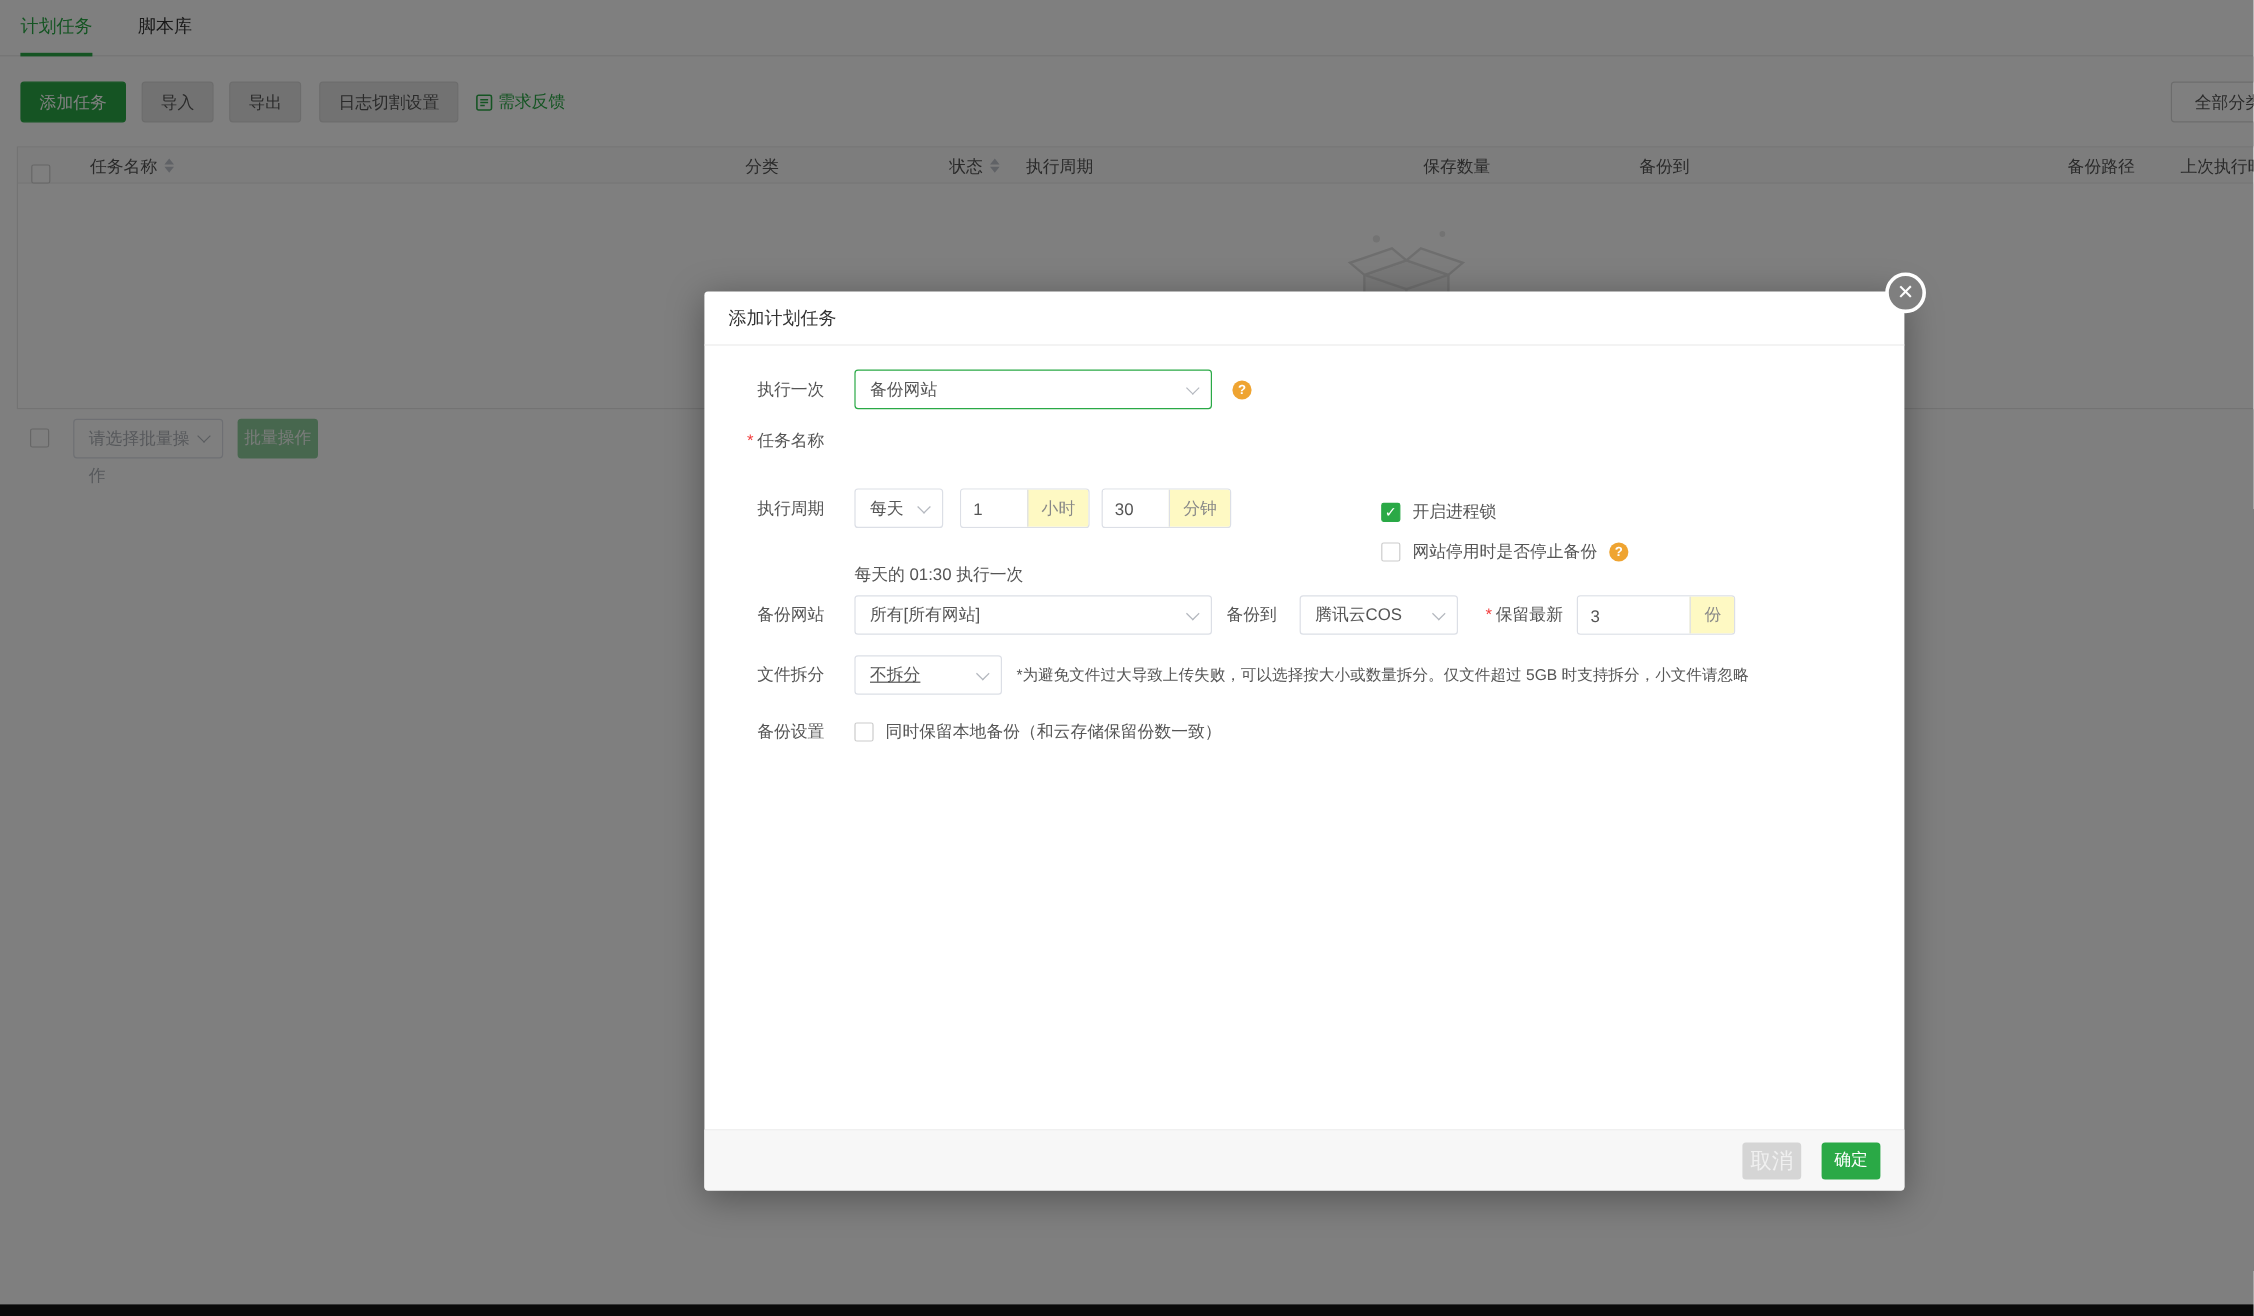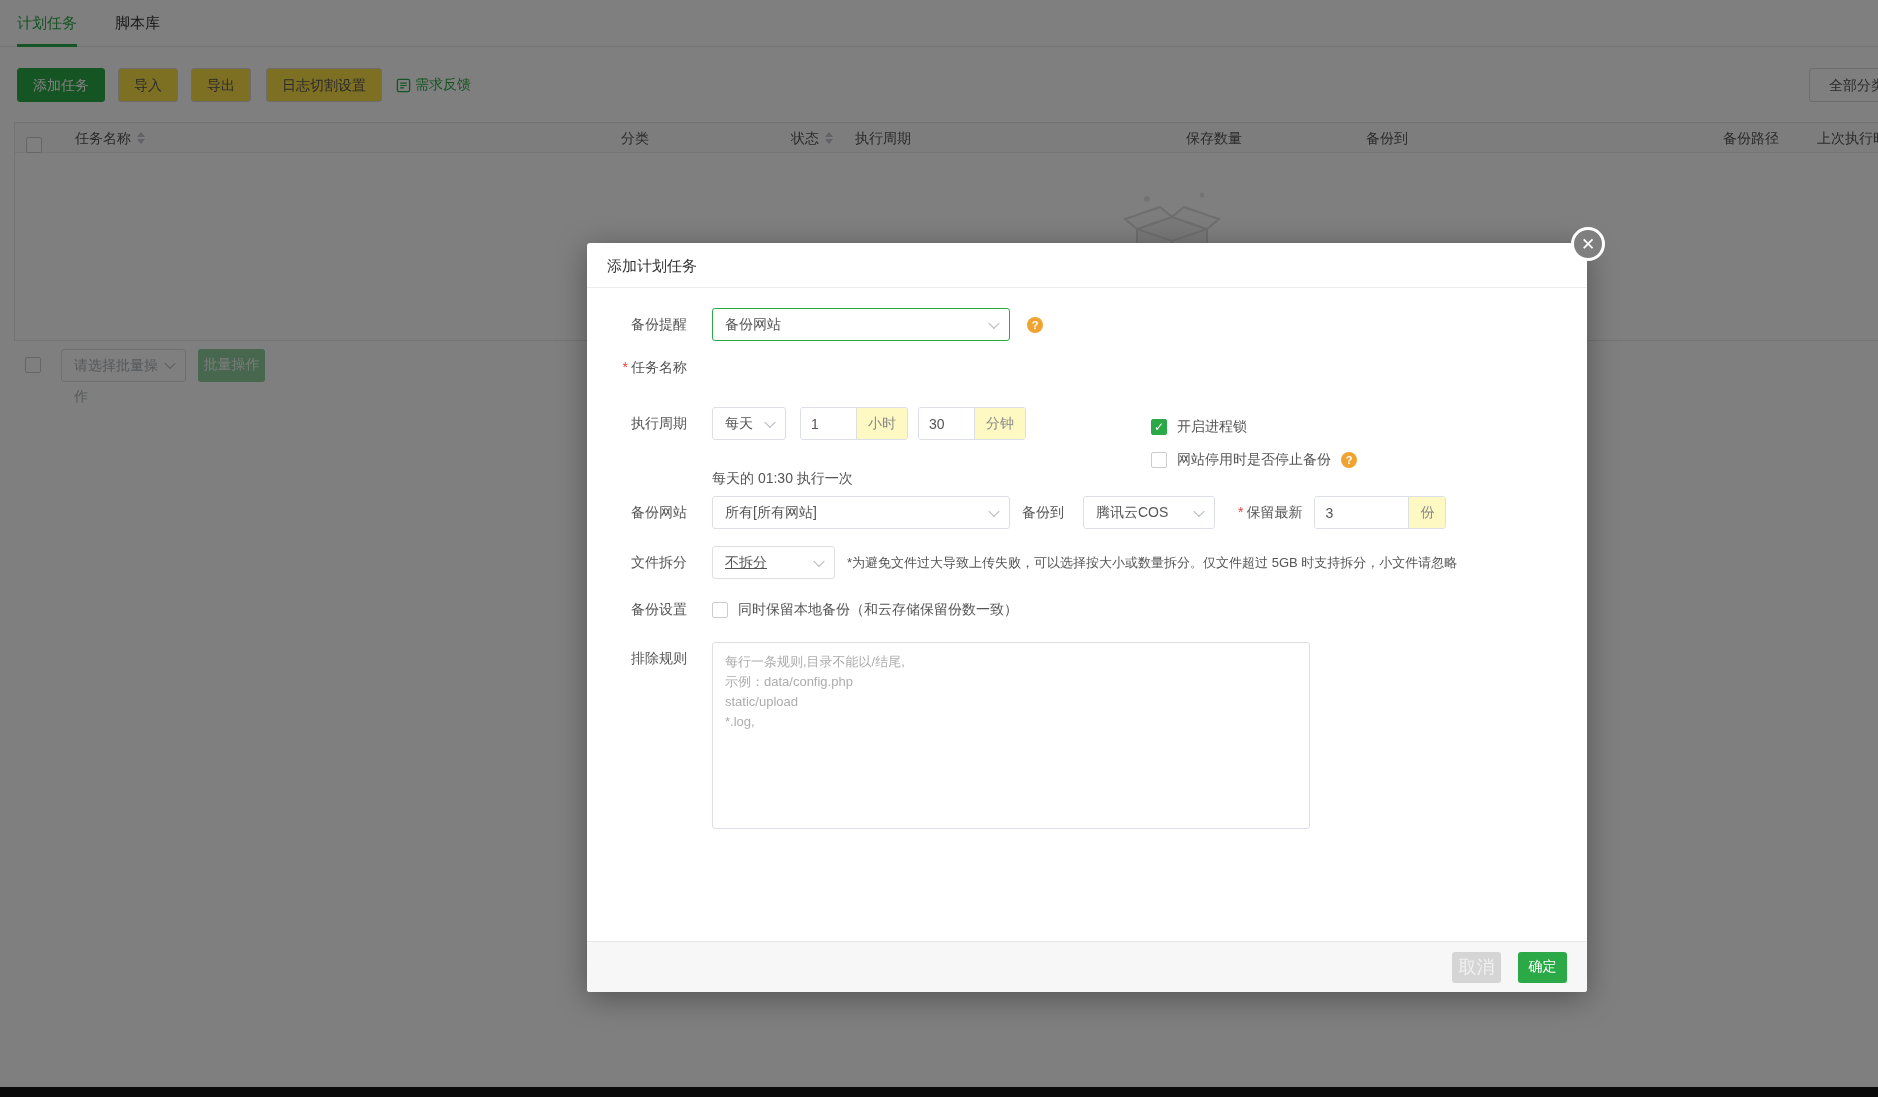--- a/index.html
+++ b/index.html
@@ -11,21 +11,21 @@
 
   
   .tabs-bar { position:absolute; top:0; left:0; width:100%; height:47px; background:#fff; border-bottom:1px solid #e9e9e9; }
   .tab { position:absolute; top:0; height:47px; line-height:46px; font-size:15px; color:#333; cursor:pointer; }
   .tab.active { color:#2aa946; }
   .tab.active::after { content:""; position:absolute; left:0; right:0; bottom:0; height:3px; background:#2aa946; }
   .tab-plan { left:17px; }
   .tab-script { left:115px; }
 
   .toolbar { position:absolute; top:68px; left:17px; height:34px; display:flex; align-items:center; }
-  .btn { height:34px; line-height:32px; border:1px solid #d9d9d9; border-radius:3px; background:#fde047; color:#555; font-size:14px; padding:0 15px; cursor:pointer; white-space:nowrap; }
+  .btn { height:34px; line-height:32px; border:1px solid #d9d9d9; border-radius:3px; background:#e5e5e5; color:#555; font-size:14px; padding:0 15px; cursor:pointer; white-space:nowrap; }
   .btn-primary { background:#2aa946; border-color:#2aa946; color:#fff; }
   .gap13 { margin-left:13px; }
   .gap15 { margin-left:15px; }
   .link-green { margin-left:14px; display:inline-flex; align-items:center; gap:4px; color:#2aa946; font-size:14px; cursor:pointer; }
   .feedback-icon svg { display:block; }
 
   .category-btn { position:absolute; top:68px; left:1809px; width:96px; height:34px; line-height:32px; text-align:center; border:1px solid #d9d9d9; border-radius:3px; background:#fff; color:#555; font-size:14px; cursor:pointer; }
 
   .table-box { position:absolute; top:122px; left:14px; width:1890px; height:219px; border:1px solid #e6e6e6; background:#fff; }
   .table-header { position:relative; height:30px; background:#fbfbfb; border-bottom:1px solid #ececec; font-size:14px; color:#555; }
@@ -180,21 +180,21 @@
 <div class="overlay"></div>
 
 <div class="modal-close">✕</div>
 
 <div class="modal">
   <div class="modal-header">添加计划任务</div>
 
   <div class="modal-body">
 
     <div class="form-row mt18">
-      <span class="flabel">备份提醒</span>
+      <span class="flabel">执行一次</span>
       <div class="sel sel-focus chev w298">
         <span>备份网站</span>
       </div>
       <span class="help ml17">?</span>
     </div>
 
     <div class="form-row mt30">
       <span class="flabel"><span class="req">*</span><span>任务名称</span></span>
     </div>
 
@@ -251,27 +251,20 @@
       </div>
       <span class="note">*为避免文件过大导致上传失败，可以选择按大小或数量拆分。仅文件超过 5GB 时支持拆分，小文件请忽略</span>
     </div>
 
     <div class="form-row mt23">
       <span class="flabel">备份设置</span>
       <span class="cb"></span>
       <span class="cbrow-label">同时保留本地备份（和云存储保留份数一致）</span>
     </div>
 
-    <div class="exclude-row">
-      <span class="flabel">排除规则</span>
-      <textarea class="exclude-ta" placeholder="每行一条规则,目录不能以/结尾,
-示例：data/config.php
-static/upload
-*.log," style=""></textarea>
-    </div>
 
   </div>
 
   <div class="modal-footer">
     <button class="btn-cancel">取消</button>
     <button class="btn-confirm">确定</button>
   </div>
 </div>
 
 </body></html>

